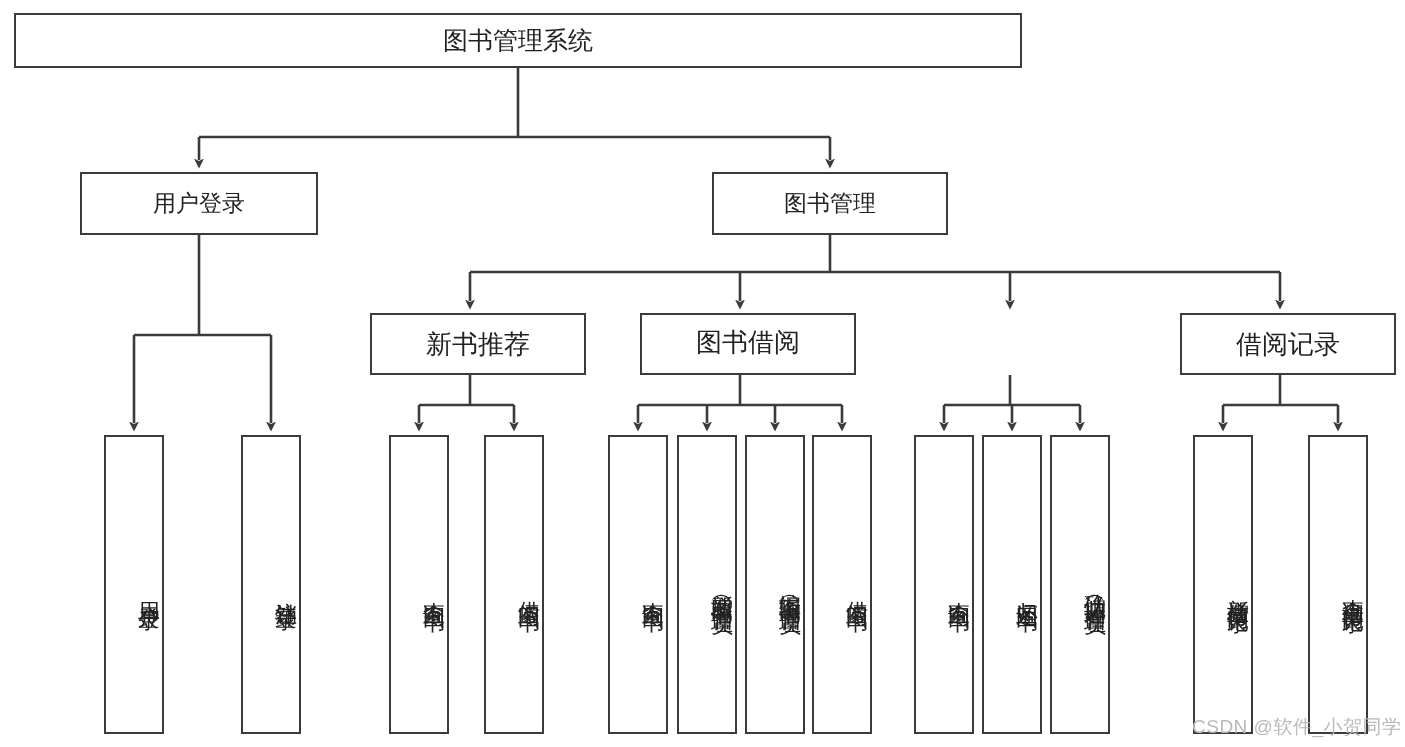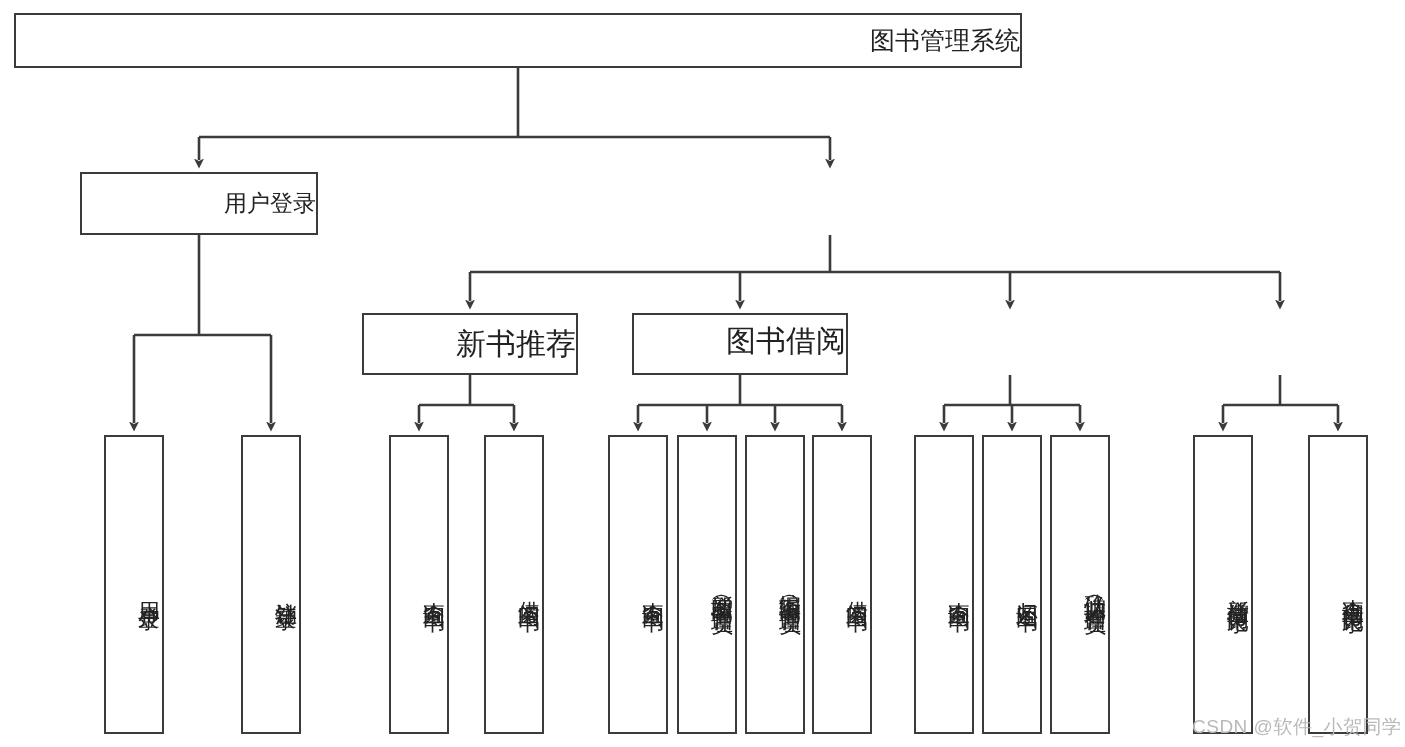--- a/index.html
+++ b/index.html
@@ -25,32 +25,33 @@
     height: 747px;
     pointer-events: none;
   }
   .node {
     position: absolute;
     box-sizing: border-box;
     border: 2.5px solid #3b3b3b;
     background: #ffffff;
     display: flex;
     align-items: center;
-    justify-content: flex-end;
+    justify-content: center;
     color: #222222;
     line-height: 1.18;
   }
   .node.root {
     font-size: 25px;
   }
   .node.l2 {
     font-size: 23px;
   }
   .node.l3 {
-    font-size: 30px;
+    font-size: 26px;
+    margin-left: 8px;
   }
   .node.leaf {
     font-size: 22px;
     writing-mode: vertical-rl;
     text-orientation: upright;
     align-items: flex-start;
     justify-content: center;
     padding-top: 10px;
     letter-spacing: 3px;
   }
@@ -124,26 +125,32 @@
     </g>
   </svg>
 
   <div class="node root" style="left:14px; top:13px; width:1008px; height:55px;">
     <span class="txt">图书管理系统</span>
   </div>
 
   <div class="node l2" style="left:80px; top:172px; width:238px; height:63px;">
     <span class="txt">用户登录</span>
   </div>
+  <div class="node l2" style="left:712px; top:172px; width:236px; height:63px;">
+    <span class="txt">图书管理</span>
+  </div>
 
   <div class="node l3" style="left:362px; top:313px; width:216px; height:62px;">
     <span class="txt">新书推荐</span>
   </div>
   <div class="node l3" style="left:632px; top:313px; width:216px; height:62px;font-family:Liberation Mono, monospace;">
     <span class="txt">图书借阅</span>
+  </div>
+  <div class="node l3" style="left:1172px; top:313px; width:216px; height:62px;">
+    <span class="txt">借阅记录</span>
   </div>
 
   <div class="node leaf" style="left:104px; top:435px; width:60px; height:299px;">
     <span class="txt">用户登录</span>
   </div>
   <div class="node leaf" style="left:241px; top:435px; width:60px; height:299px;">
     <span class="txt">注销登录</span>
   </div>
 
   <div class="node leaf" style="left:389px; top:435px; width:60px; height:299px;">

